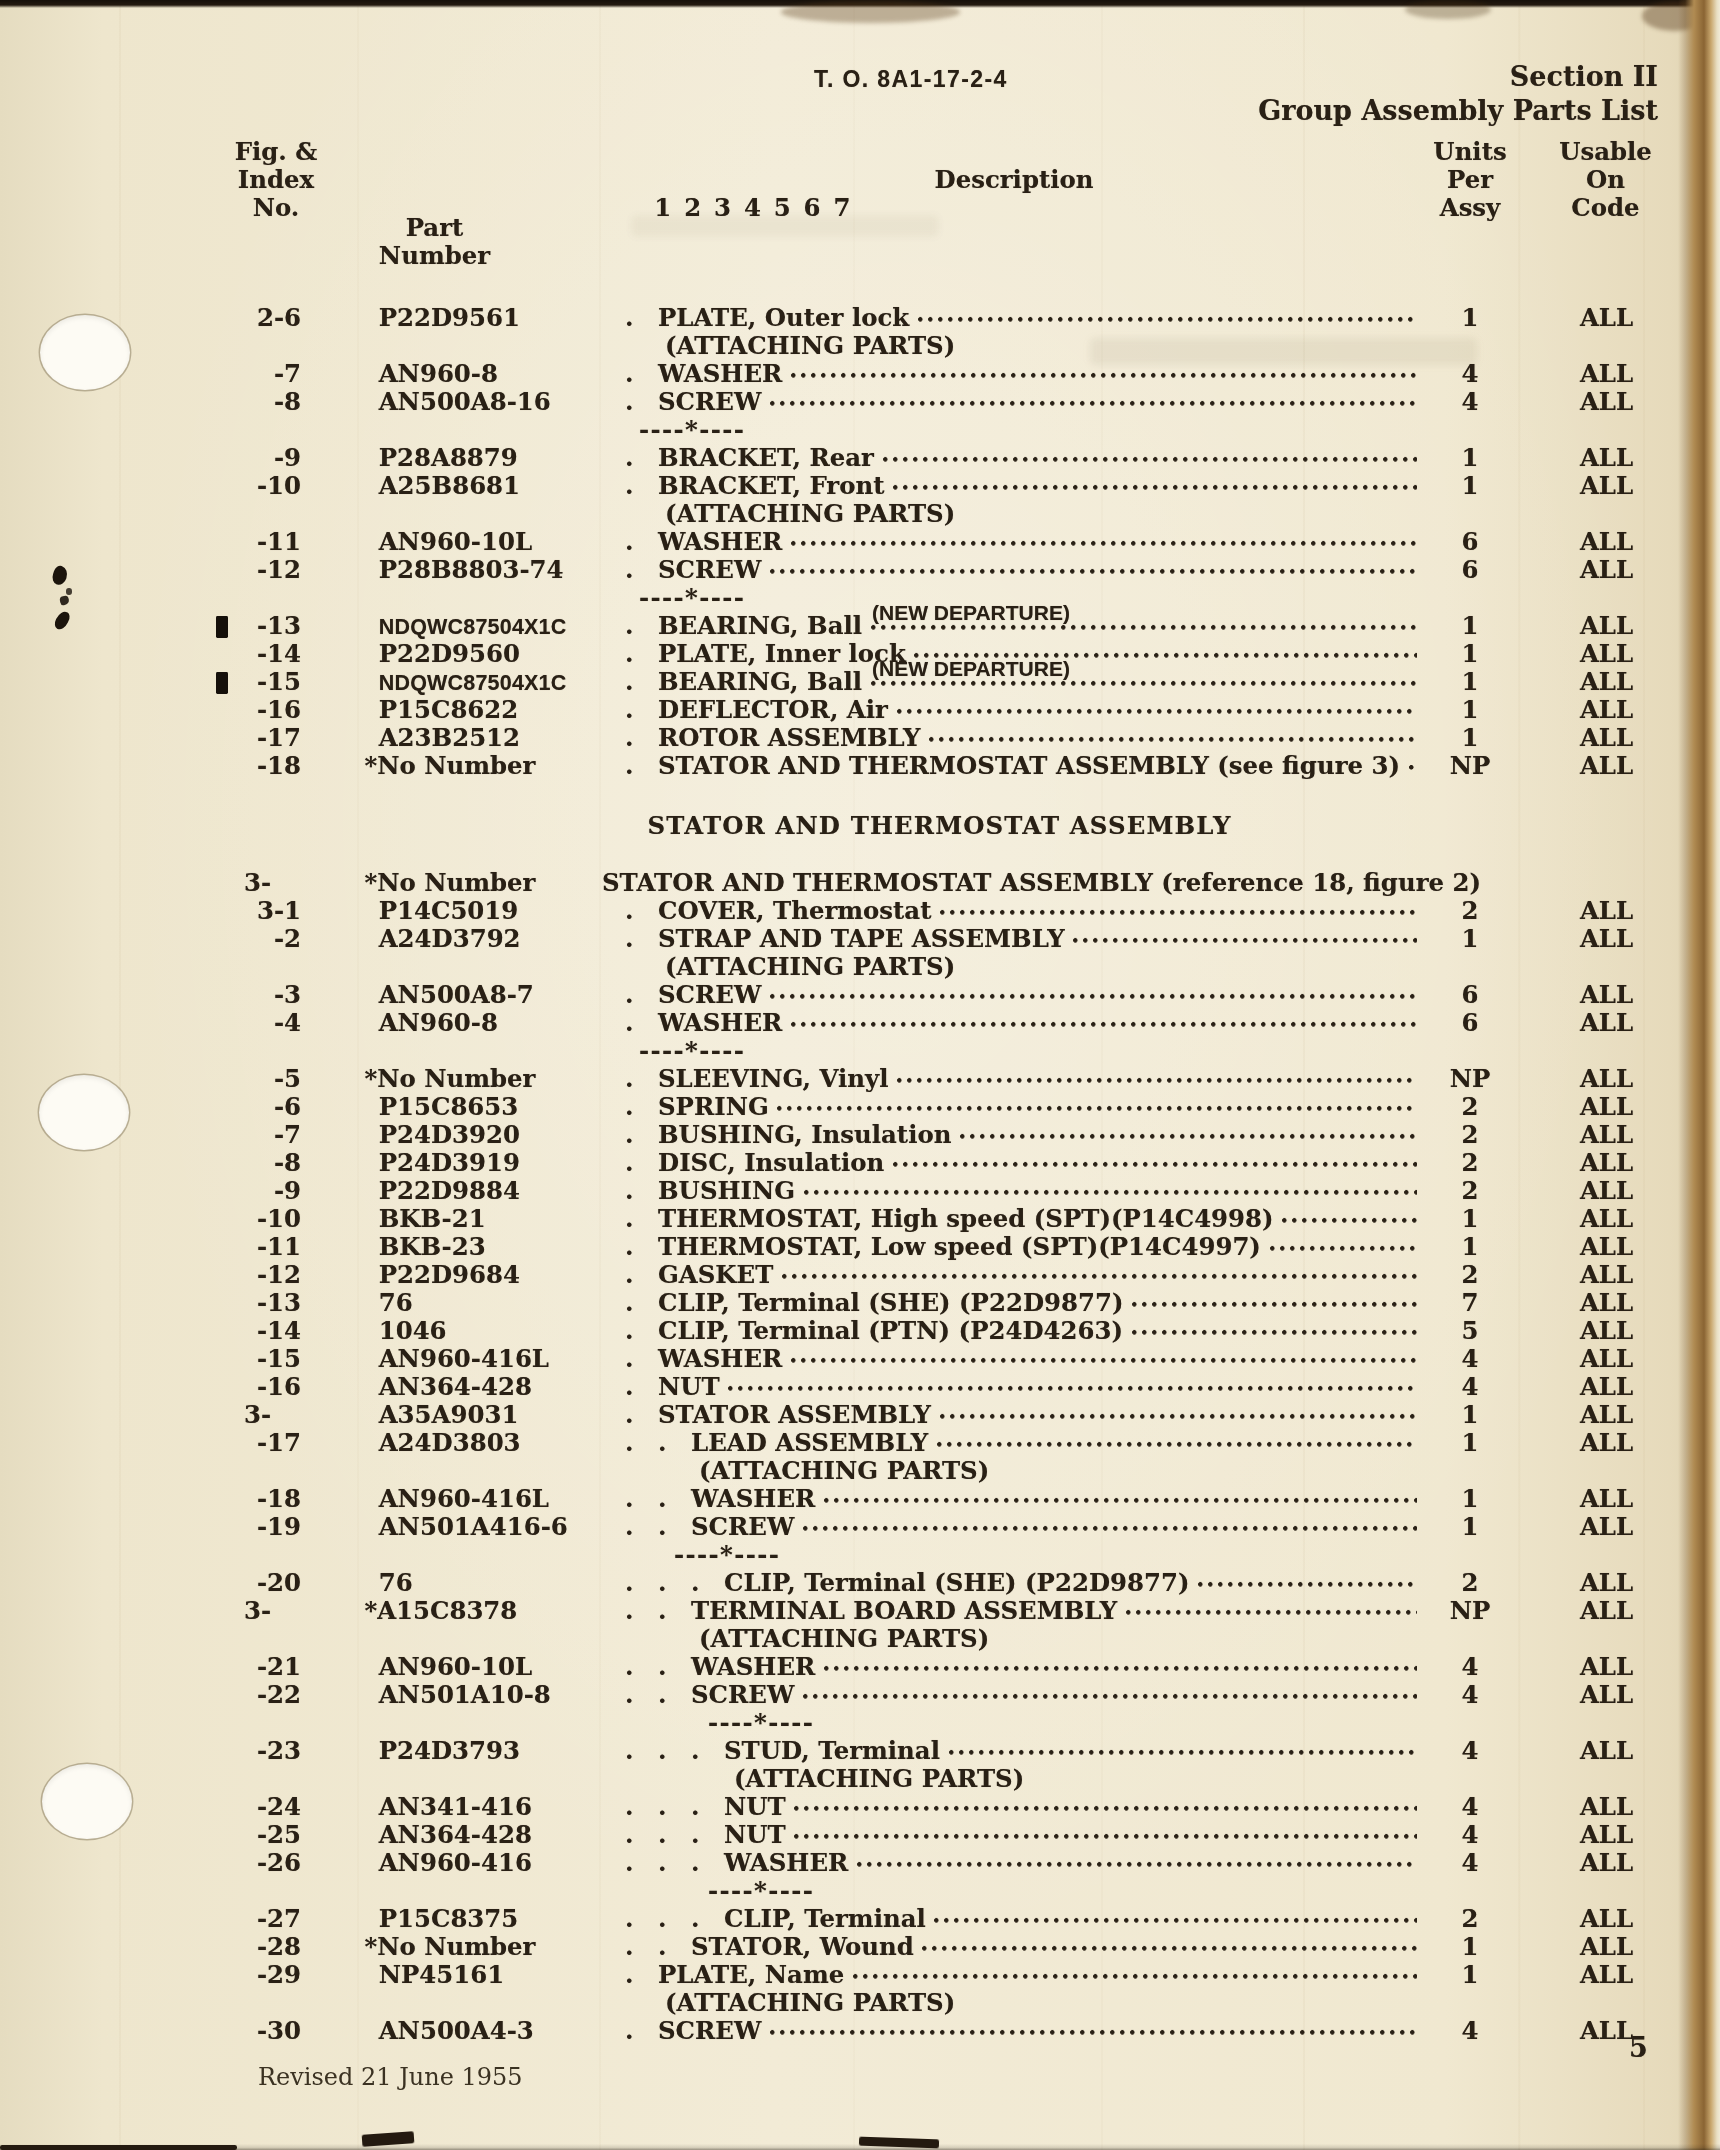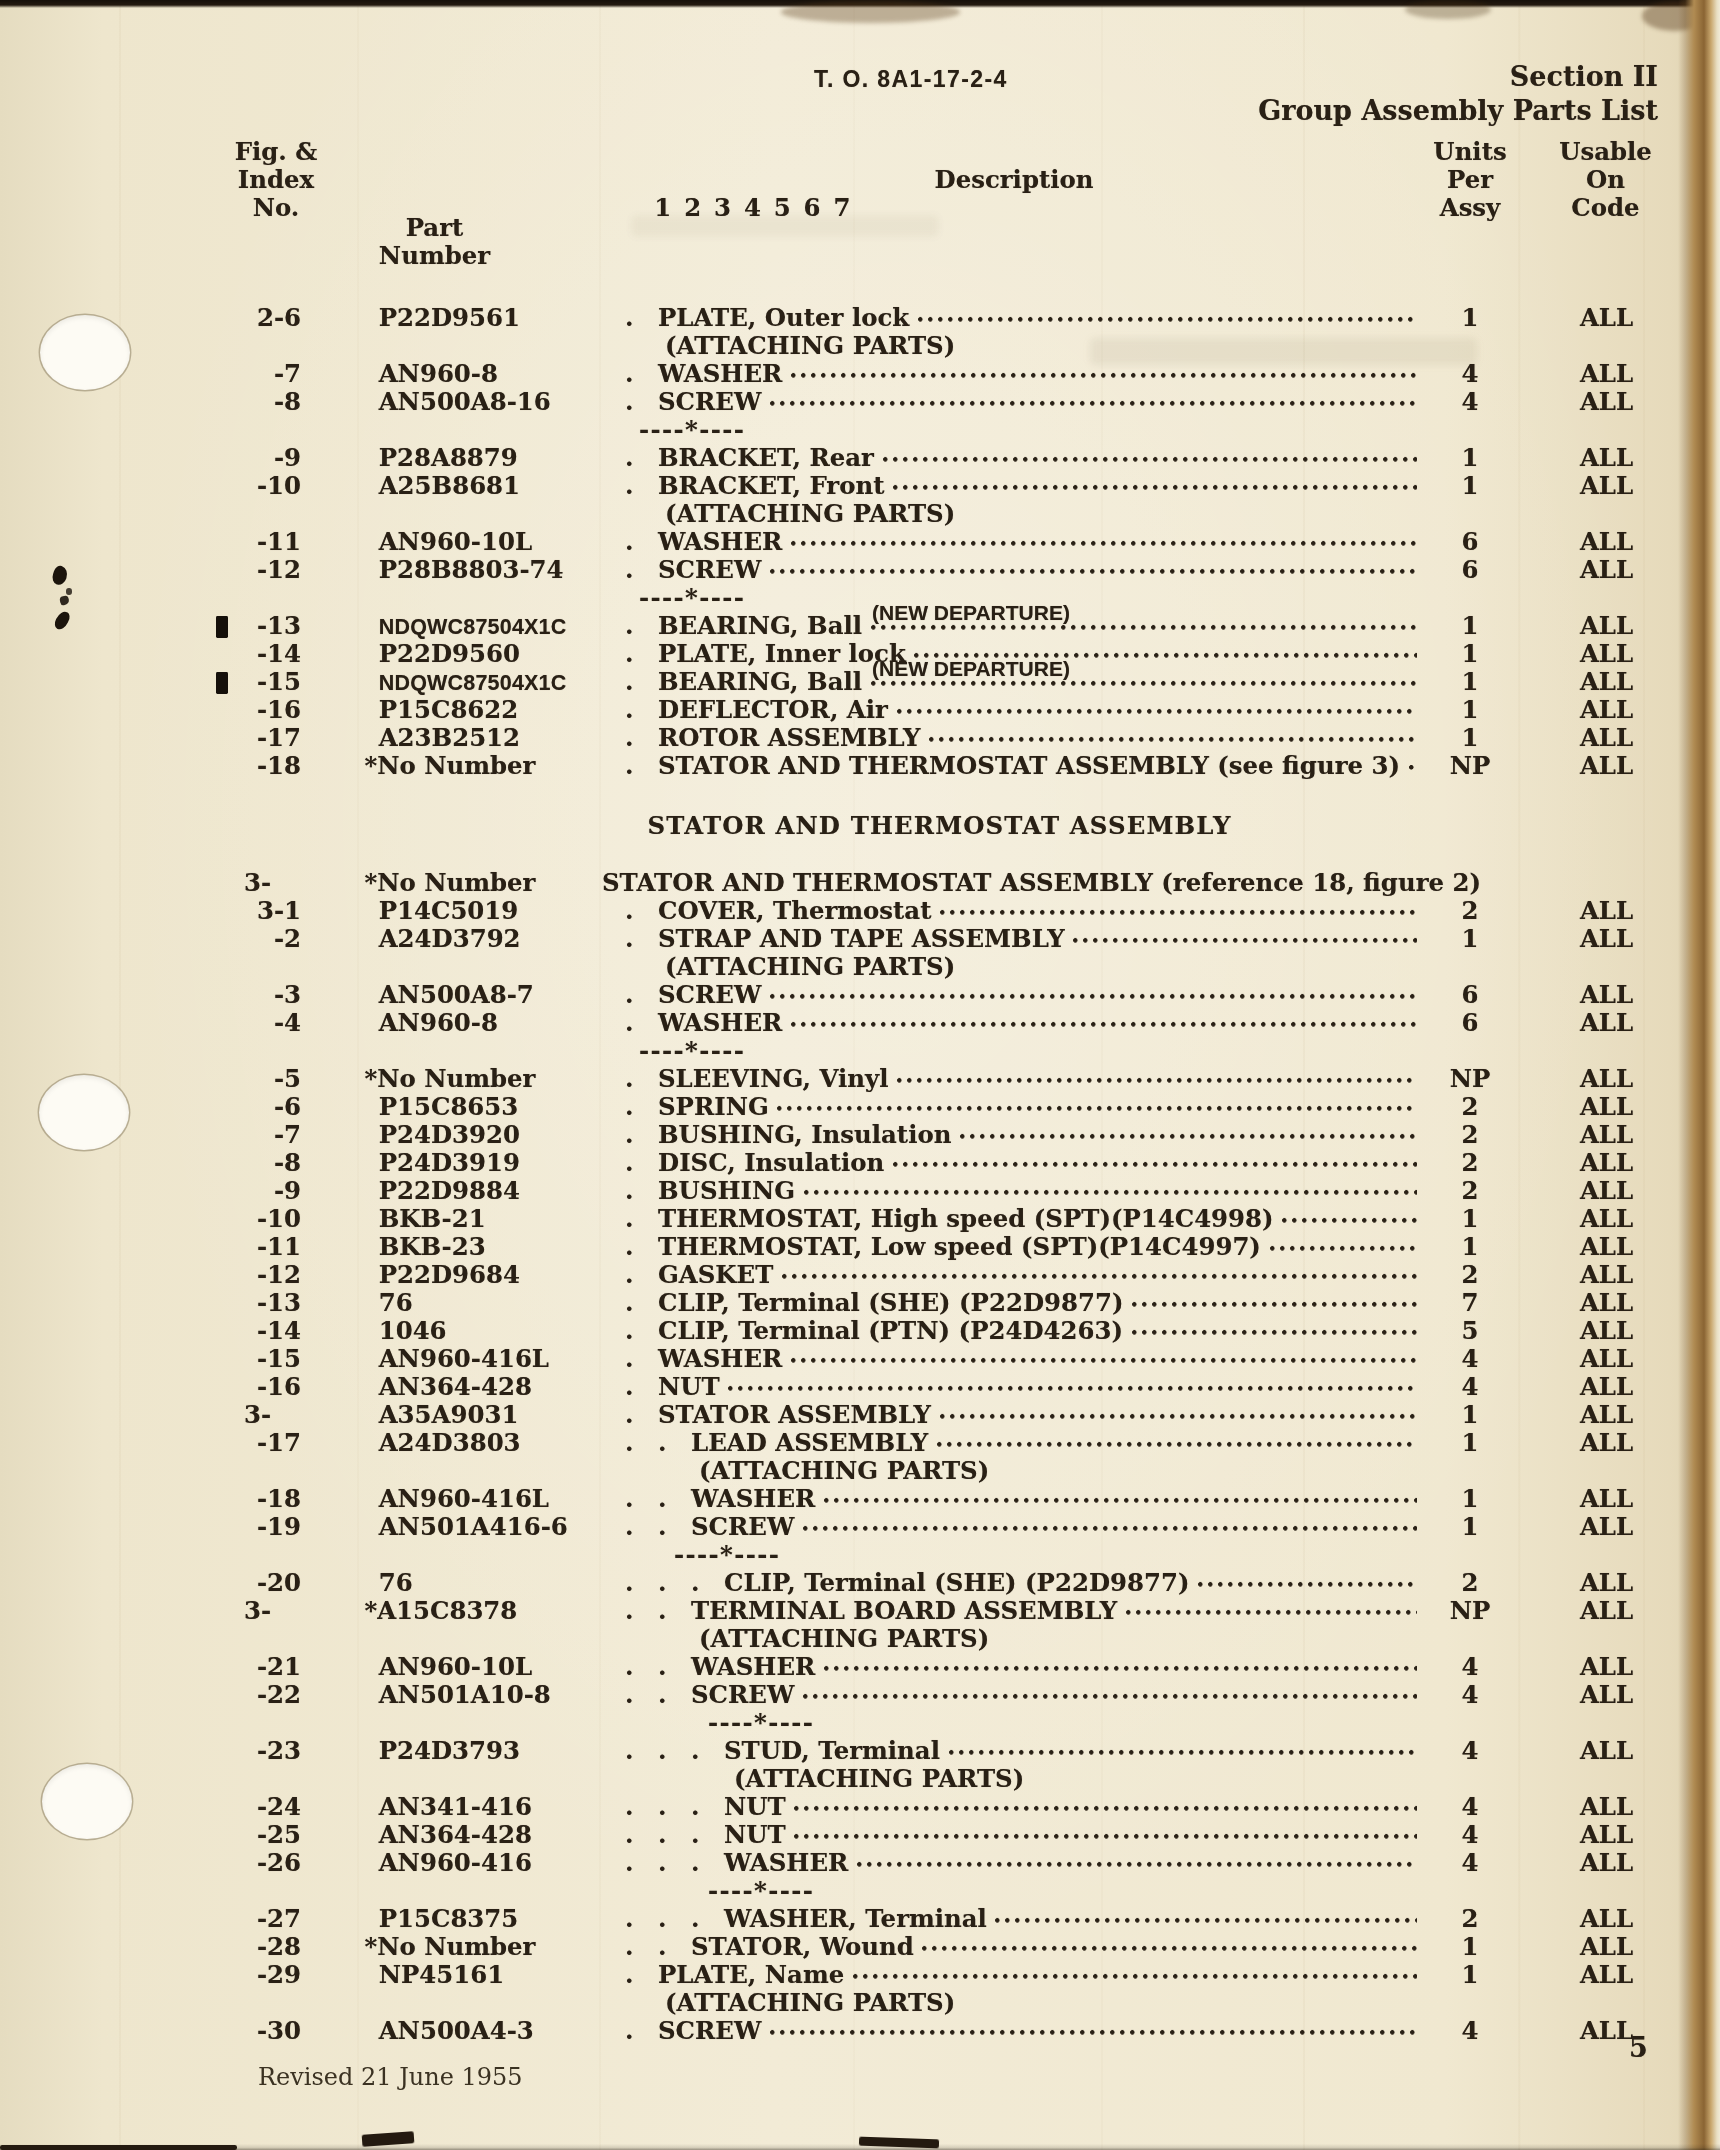--- a/index.html
+++ b/index.html
@@ -993,21 +993,21 @@
       <div class="row">
         <div class="s1"></div>
         <div class="c-idx">-27</div>
         <div class="s2"></div>
         <div class="c-pn">P15C8375</div>
         <div class="c-desc">
           <div class="dind"></div>
           <div class="d">.</div>
           <div class="d">.</div>
           <div class="d">.</div>
-          <div class="dt">WASHER, Terminal</div>
+          <div class="dt">CLIP, Terminal</div>
           <div class="lead"></div>
         </div>
         <div class="c-units">2</div>
         <div class="s3"></div>
         <div class="c-code">ALL</div>
         <div class="s4"></div>
       </div>
       <div class="row">
         <div class="s1"></div>
         <div class="c-idx">-28</div>

